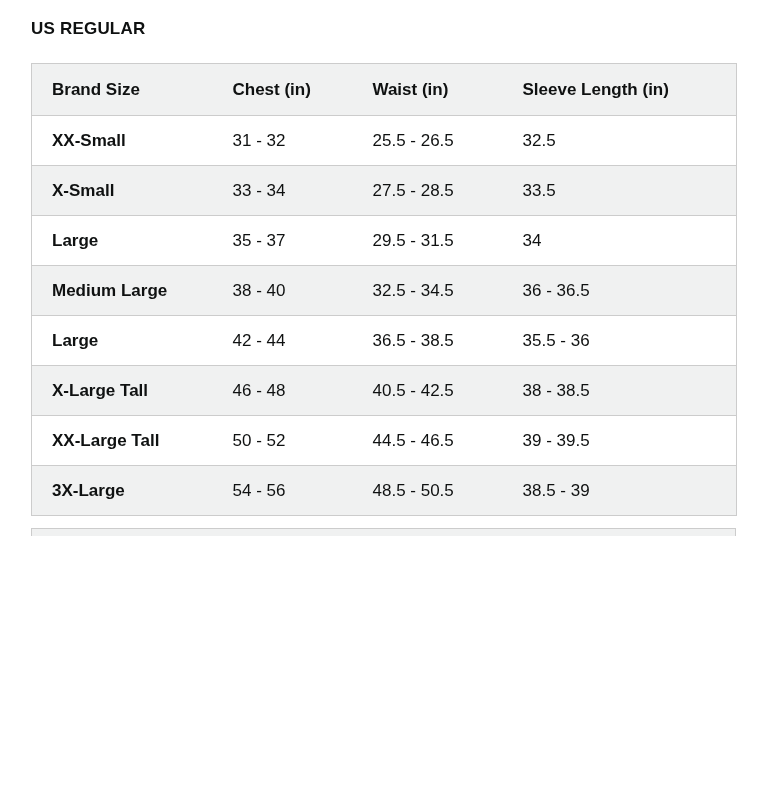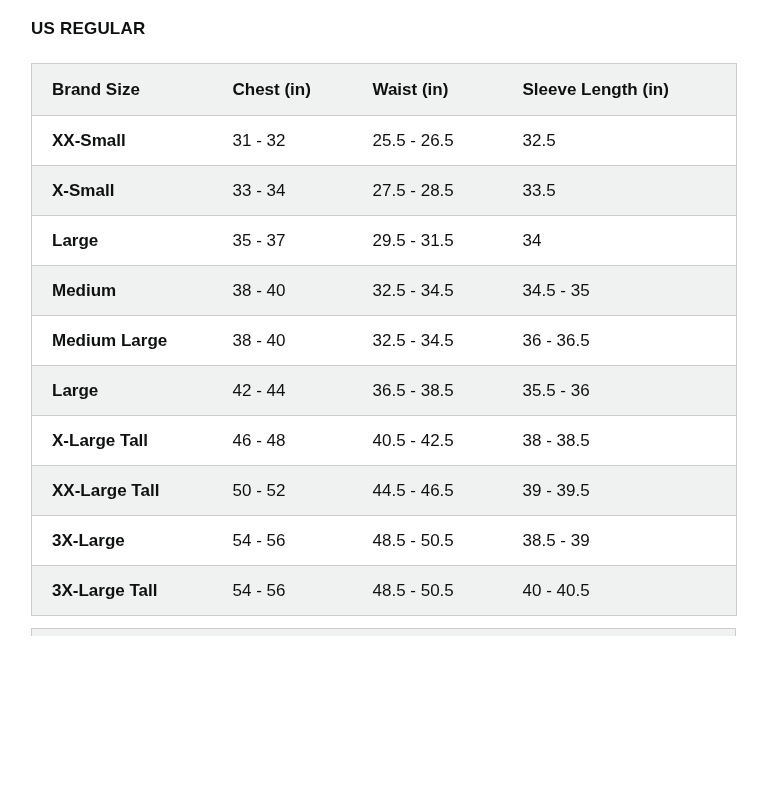--- a/index.html
+++ b/index.html
@@ -102,26 +102,20 @@
           <td>27.5 - 28.5</td>
           <td>33.5</td>
         </tr>
         <tr>
           <td>Large</td>
           <td>35 - 37</td>
           <td>29.5 - 31.5</td>
           <td>34</td>
         </tr>
         <tr>
-          <td>Medium</td>
-          <td>38 - 40</td>
-          <td>32.5 - 34.5</td>
-          <td>34.5 - 35</td>
-        </tr>
-        <tr>
           <td>Medium Large</td>
           <td>38 - 40</td>
           <td>32.5 - 34.5</td>
           <td>36 - 36.5</td>
         </tr>
         <tr>
           <td>Large</td>
           <td>42 - 44</td>
           <td>36.5 - 38.5</td>
           <td>35.5 - 36</td>
@@ -137,23 +131,17 @@
           <td>50 - 52</td>
           <td>44.5 - 46.5</td>
           <td>39 - 39.5</td>
         </tr>
         <tr>
           <td>3X-Large</td>
           <td>54 - 56</td>
           <td>48.5 - 50.5</td>
           <td>38.5 - 39</td>
         </tr>
-        <tr>
-          <td>3X-Large Tall</td>
-          <td>54 - 56</td>
-          <td>48.5 - 50.5</td>
-          <td>40 - 40.5</td>
-        </tr>
       </tbody>
   </table>
 
   <div class="next-table-preview"></div>
 </div>
 
 </body></html>

